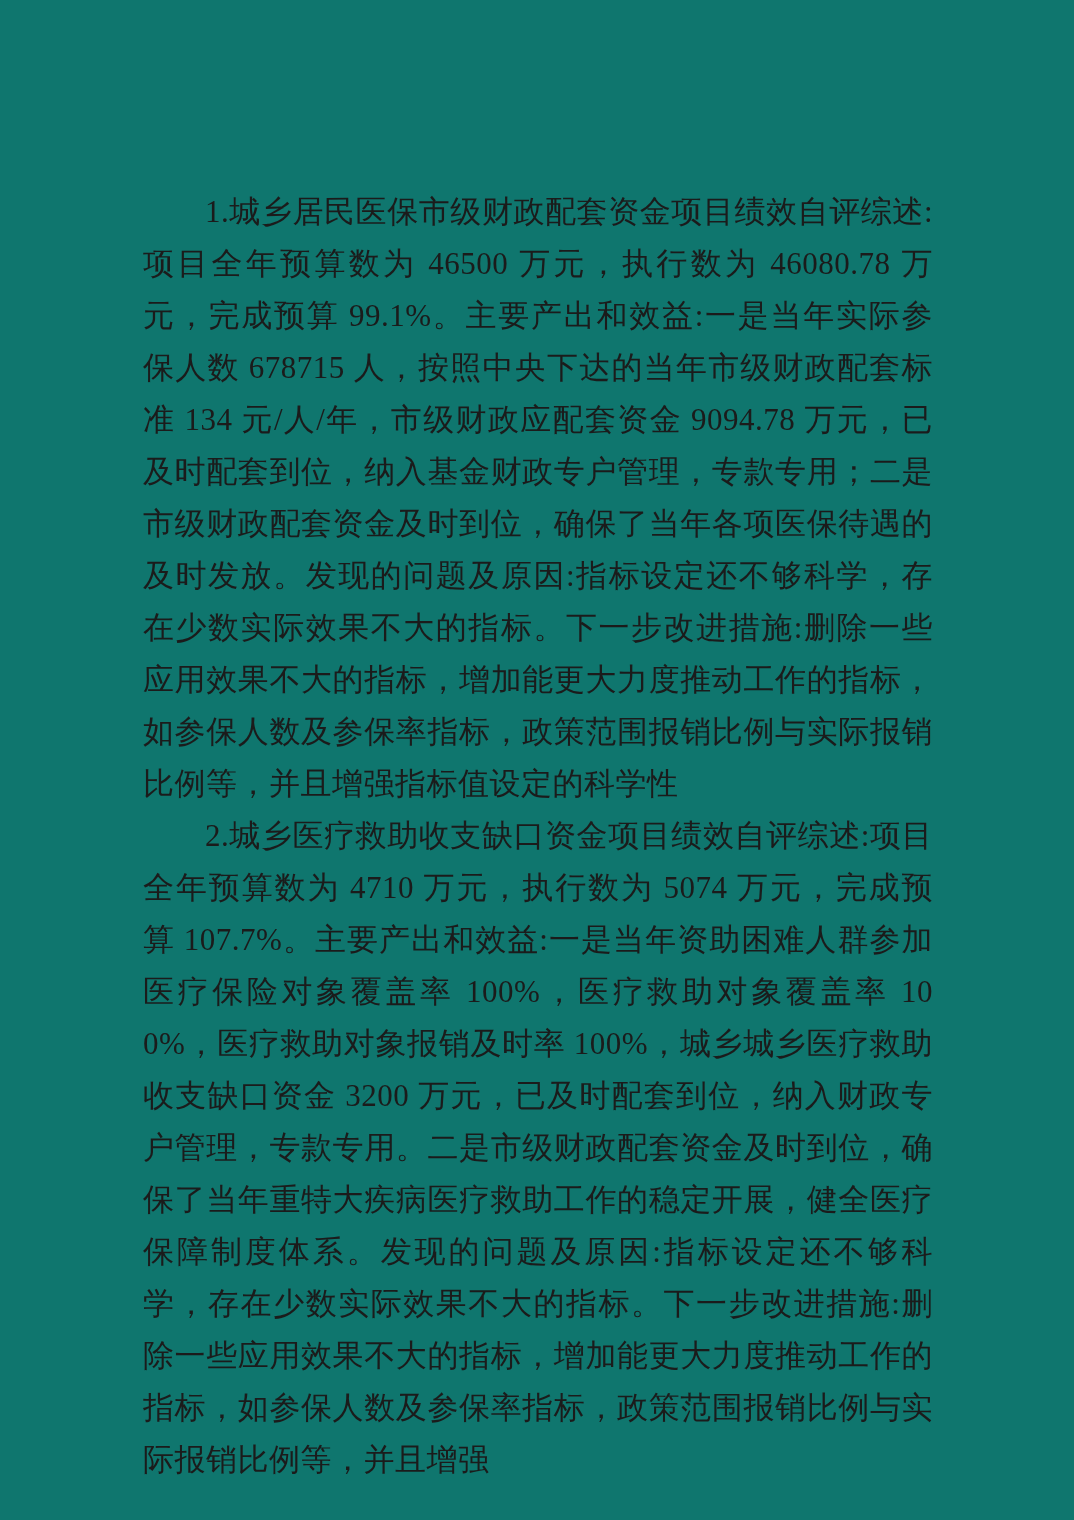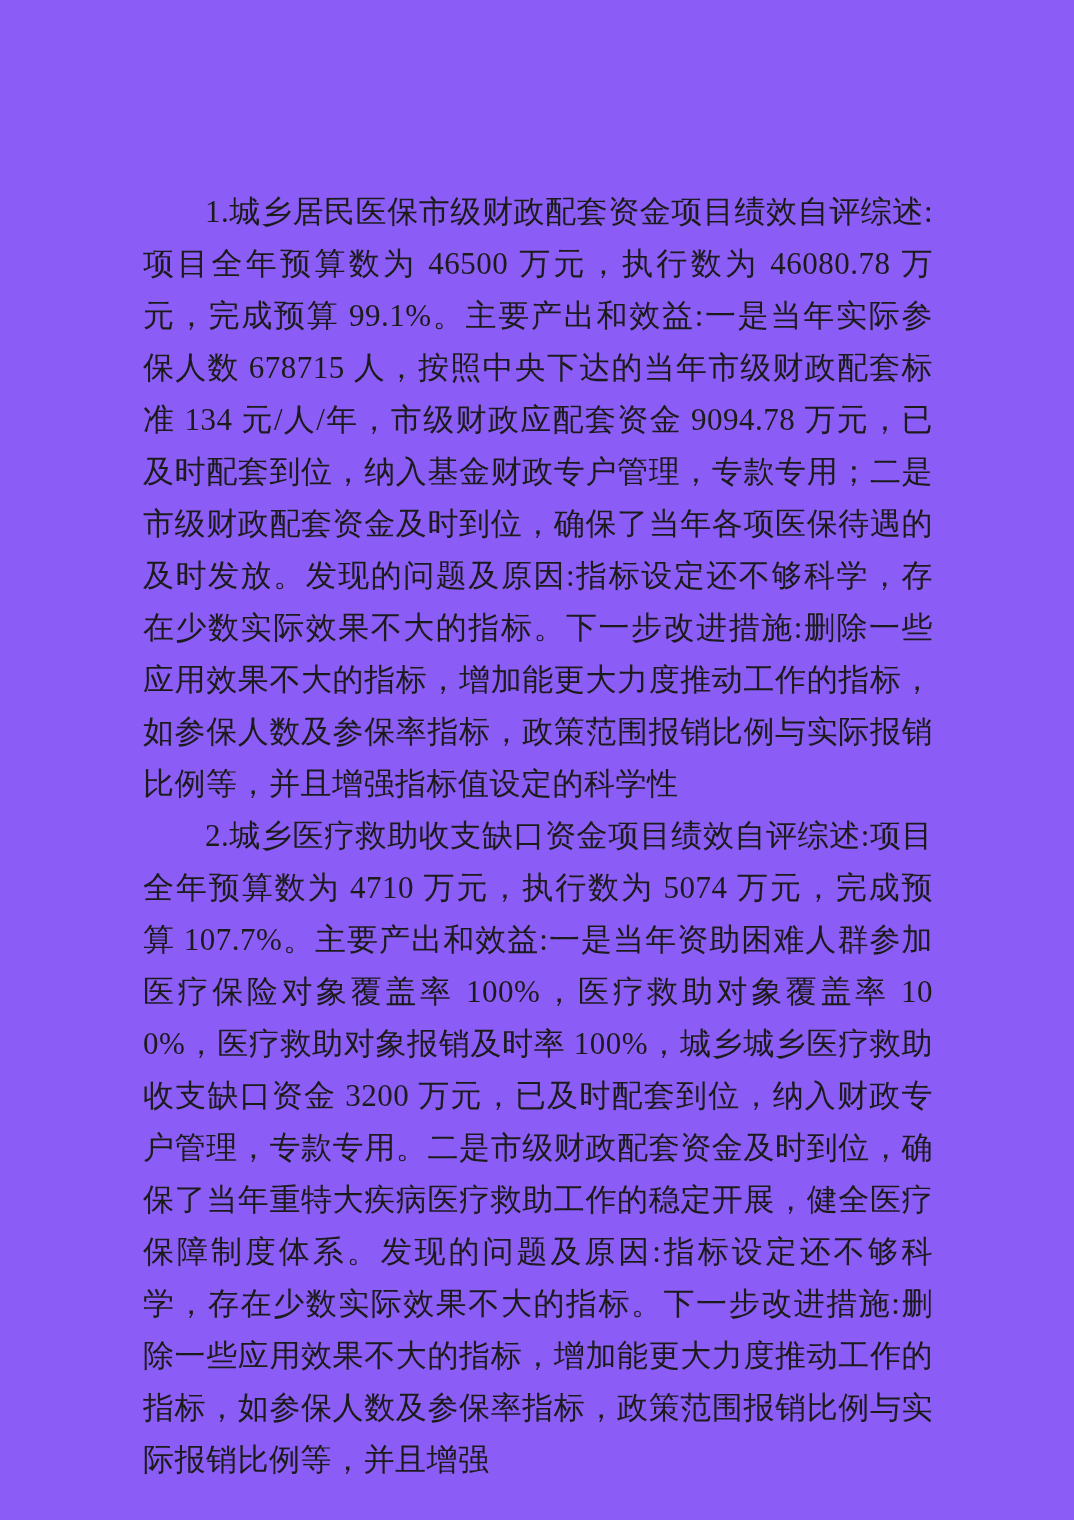--- a/index.html
+++ b/index.html
@@ -4,21 +4,21 @@
 <style>
   html, body {
     margin: 0;
     padding: 0;
     background: #ffffff;
   }
   .page {
     position: relative;
     width: 1074px;
     height: 1520px;
-    background: #8b5cf6;
+    background: #0f766e;
     overflow: hidden;
     font-family: "Liberation Serif", "DejaVu Serif", serif;
     color: #1b1b1b;
   }
   .content {
     position: absolute;
     left: 143px;
     top: 186px;
     width: 790px;
   }

